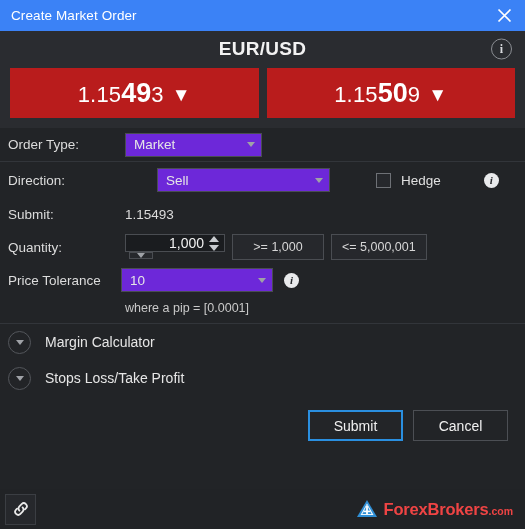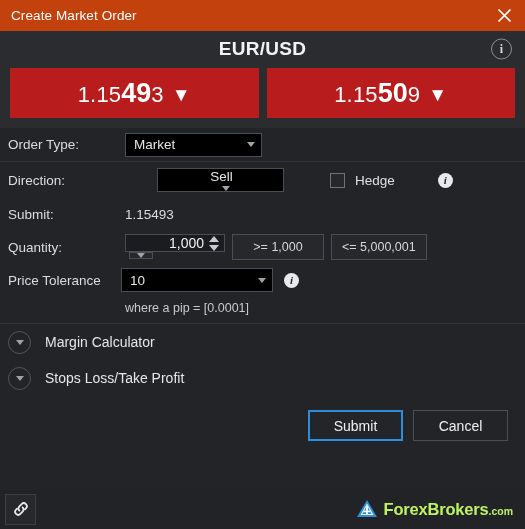--- a/index.html
+++ b/index.html
@@ -21,21 +21,21 @@
     height: 529px;
     position: relative;
     background: #222427;
     display: flex;
     flex-direction: column;
   }
 
   
   .titlebar {
     height: 31px;
-    background: #c2410c;
+    background: #3b82f6;
     display: flex;
     align-items: center;
     justify-content: space-between;
     padding: 0 9px 0 11px;
     flex: 0 0 auto;
   }
   .titlebar-text {
     font-size: 13.5px;
     color: #ffffff;
     letter-spacing: 0.1px;
@@ -146,35 +146,35 @@
   .lbl {
     font-size: 13.5px;
     color: #dcdcdc;
     width: 117px;
     flex: 0 0 auto;
   }
   .lbl.wide { width: 113px; }
 
   
   .combo {
-    background: #000000;
+    background: #6d28d9;
     border: 1px solid #4a4d52;
     height: 24px;
     display: flex;
     align-items: center;
     justify-content: space-between;
     padding: 0 6px 0 8px;
     font-size: 13.5px;
     color: #e6e6e6;
     box-sizing: border-box;
     cursor: pointer;
     user-select: none;
   }
   .combo.w-order { width: 137px; }
-  .combo.w-direction { width: 127px; flex-direction: column; }
+  .combo.w-direction { width: 173px; }
   .combo.w-tolerance { width: 152px; }
   .caret {
     width: 0; height: 0;
     border-left: 4.5px solid transparent;
     border-right: 4.5px solid transparent;
     border-top: 5px solid #9fa2a7;
     margin-left: 8px;
   }
 
   .static-val {
@@ -374,21 +374,21 @@
   }
   .watermark {
     display: flex;
     align-items: center;
     gap: 6px;
     user-select: none;
   }
   .wm-text {
     font-size: 16.5px;
     font-weight: bold;
-    color: #bef264;
+    color: #ef4444;
     letter-spacing: -0.2px;
   }
   .wm-text .dotcom {
     font-size: 10.5px;
     font-weight: bold;
     letter-spacing: 0;
   }
 </style>
 </head>
 <body>

